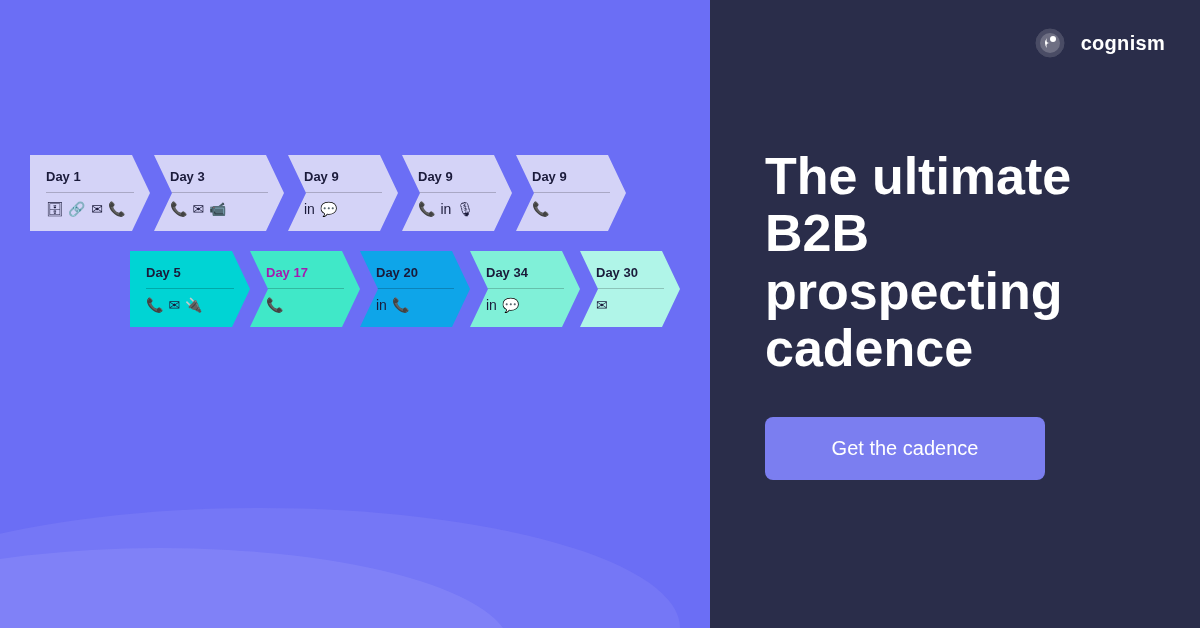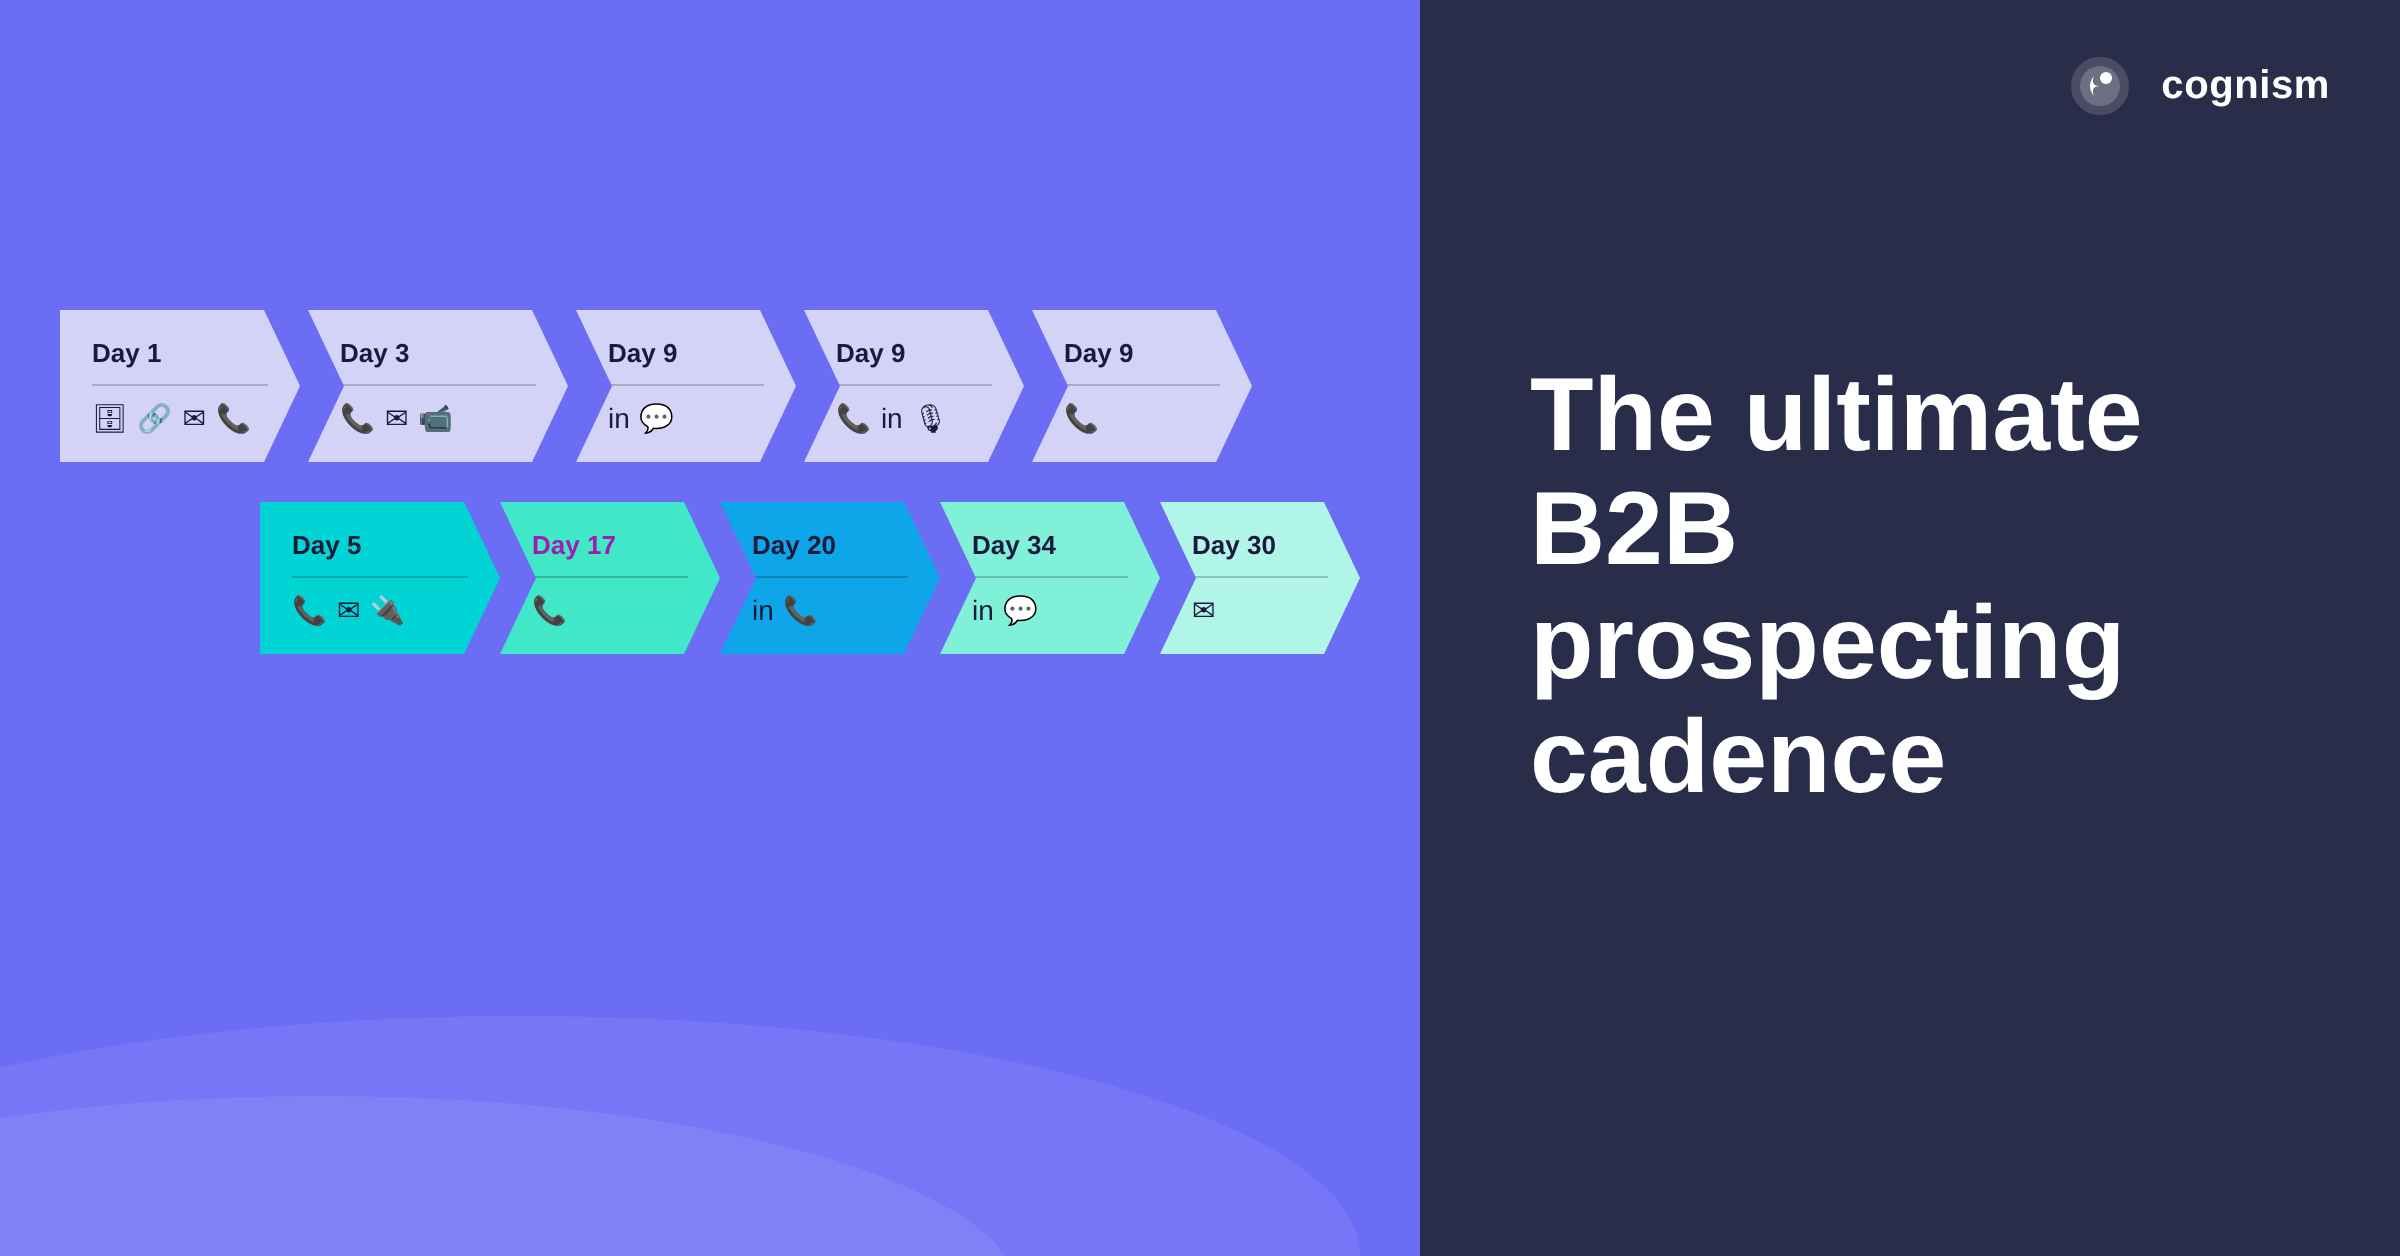--- a/index.html
+++ b/index.html
@@ -286,15 +286,16 @@
         <circle cx="15" cy="15" r="14" fill="white" opacity="0.15" stroke="white" stroke-width="1"></circle>
         <circle cx="15" cy="15" r="10" fill="white" opacity="0.2"></circle>
         <path d="M12 10 Q8 15 12 20 Q10 15 15 15 Q10 15 12 10Z" fill="white"></path>
         <circle cx="18" cy="11" r="3" fill="white"></circle>
       </svg>
       <span class="logo-text">cognism</span>
     </div>
 
     <h1 class="headline">The ultimate B2B prospecting cadence</h1>
 
+    <button class="cta-button">Get the cadence</button>
 
   </div>
 </div>
 
 </body></html>

